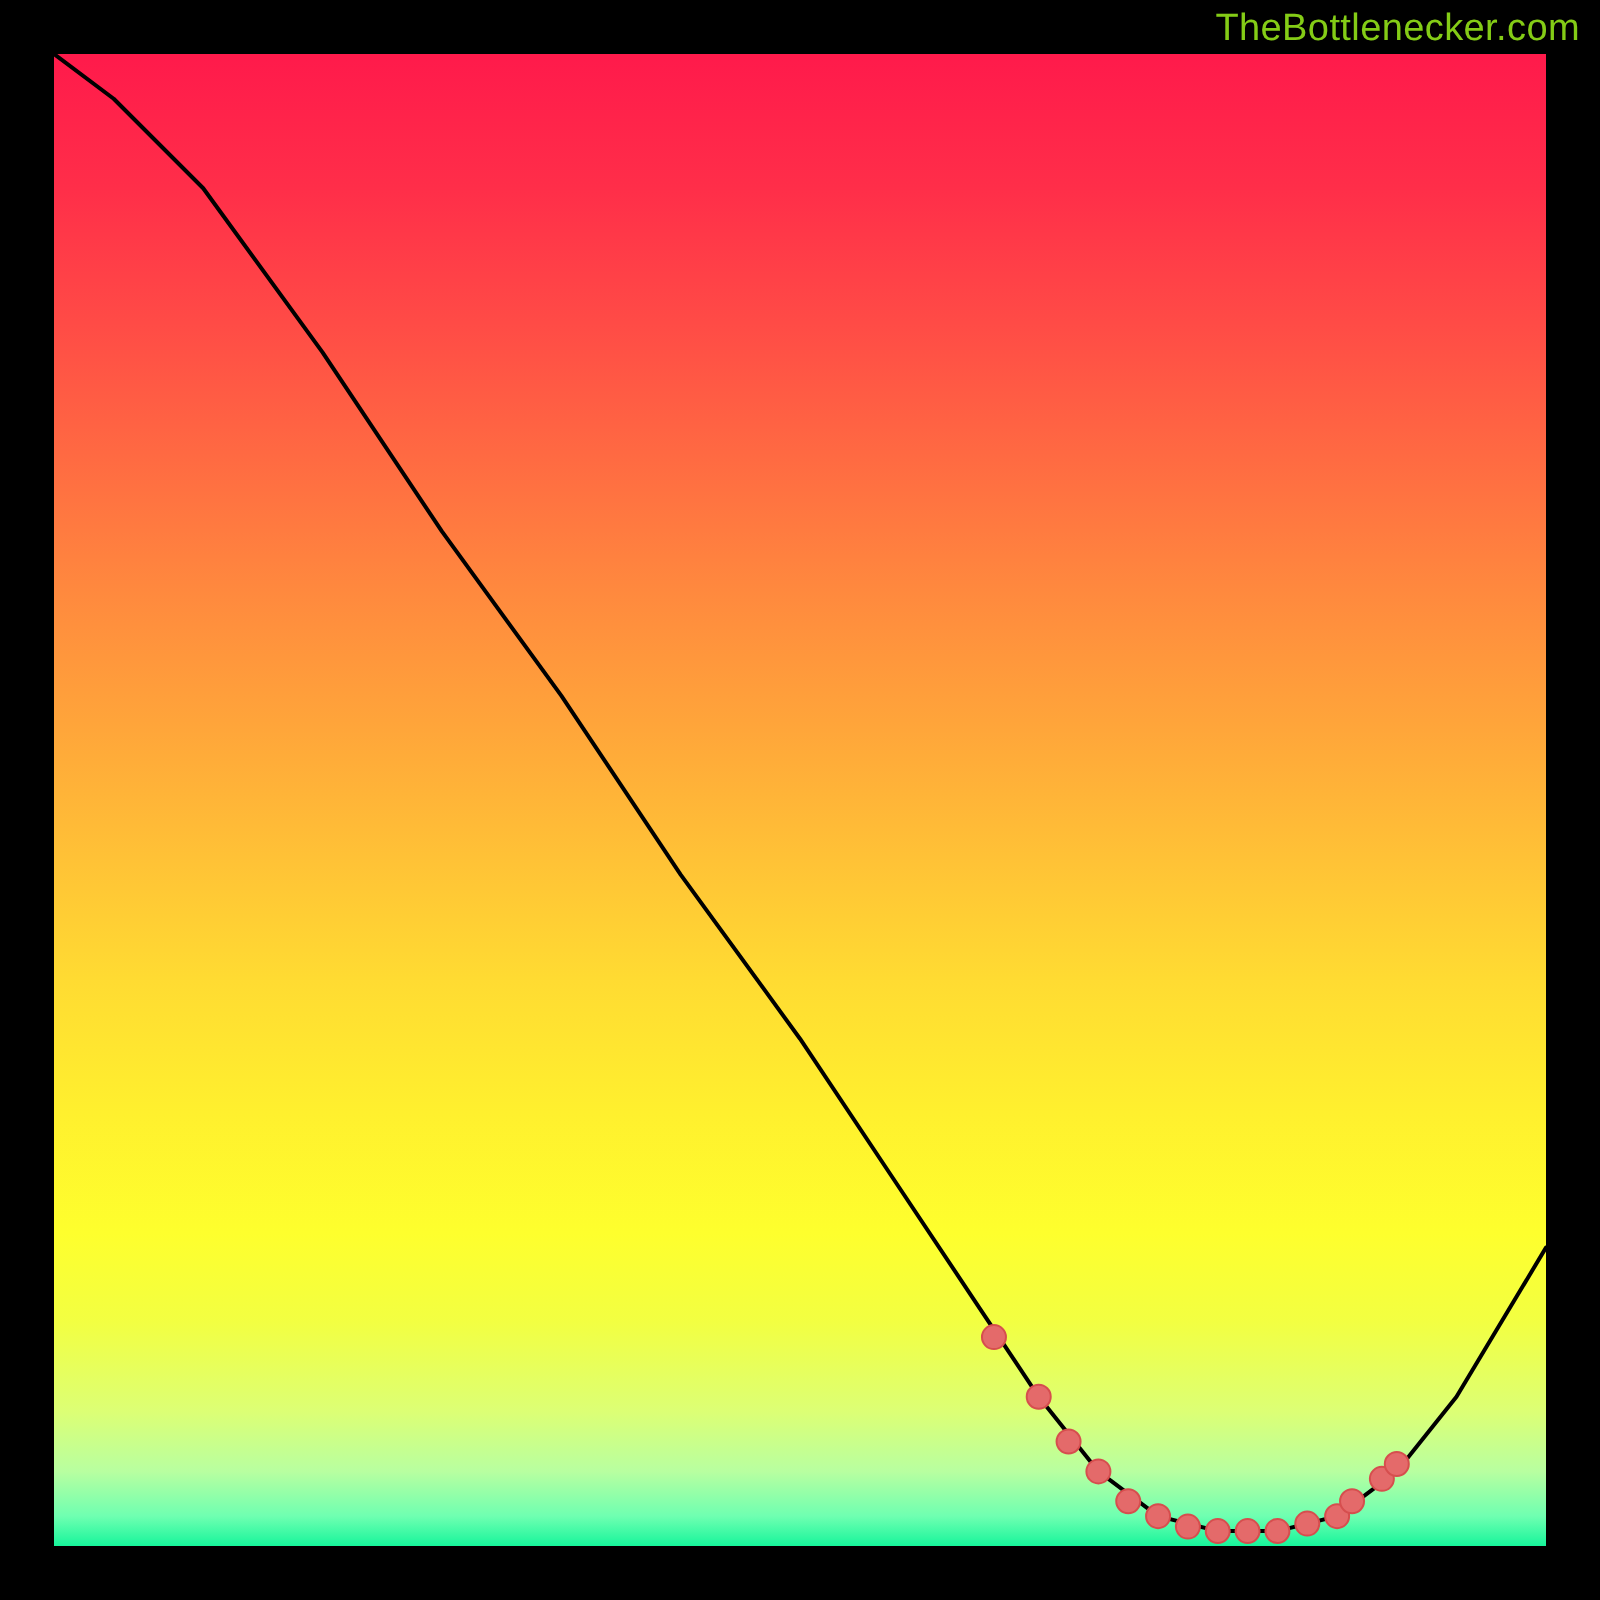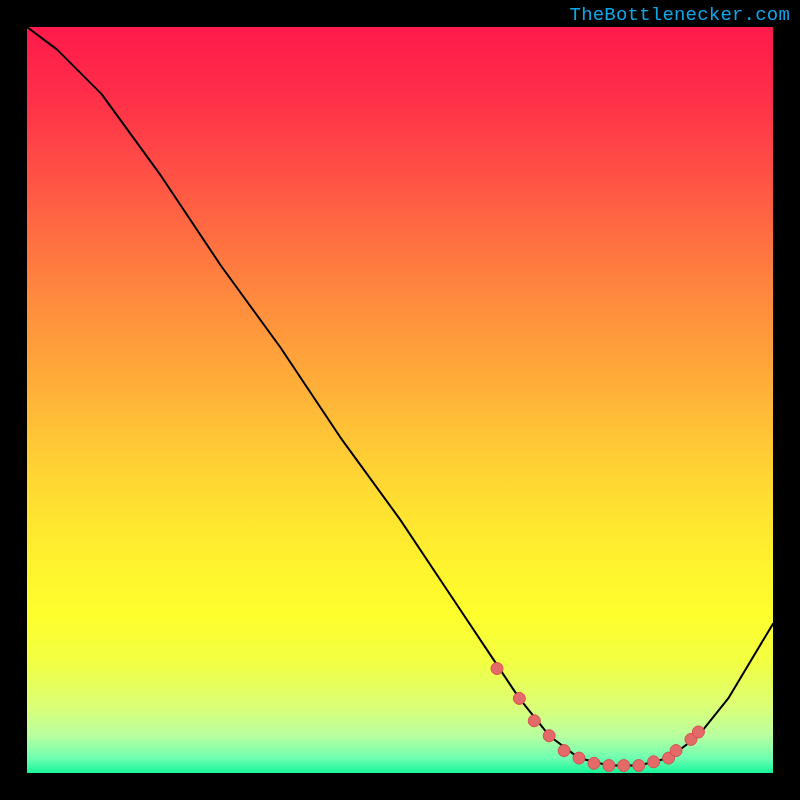--- a/index.html
+++ b/index.html
@@ -43,23 +43,23 @@
       #dcff75 91%,
       #b8ffa0 95%,
       #6fffb1 98%,
       #17f59b 100%
     );
   }
   .watermark {
     position: absolute;
     top: 4px;
     right: 10px;
-    font-family: Liberation Mono, monospace;
+    font-family: Liberation Sans, sans-serif;
     font-size: 19px;
-    color: #0ea5e9;
+    color: #84cc16;
     letter-spacing: 0.2px;
   }
   svg.curve {
     position: absolute;
     inset: 0;
     width: 100%;
     height: 100%;
   }
 </style>
 </head>

